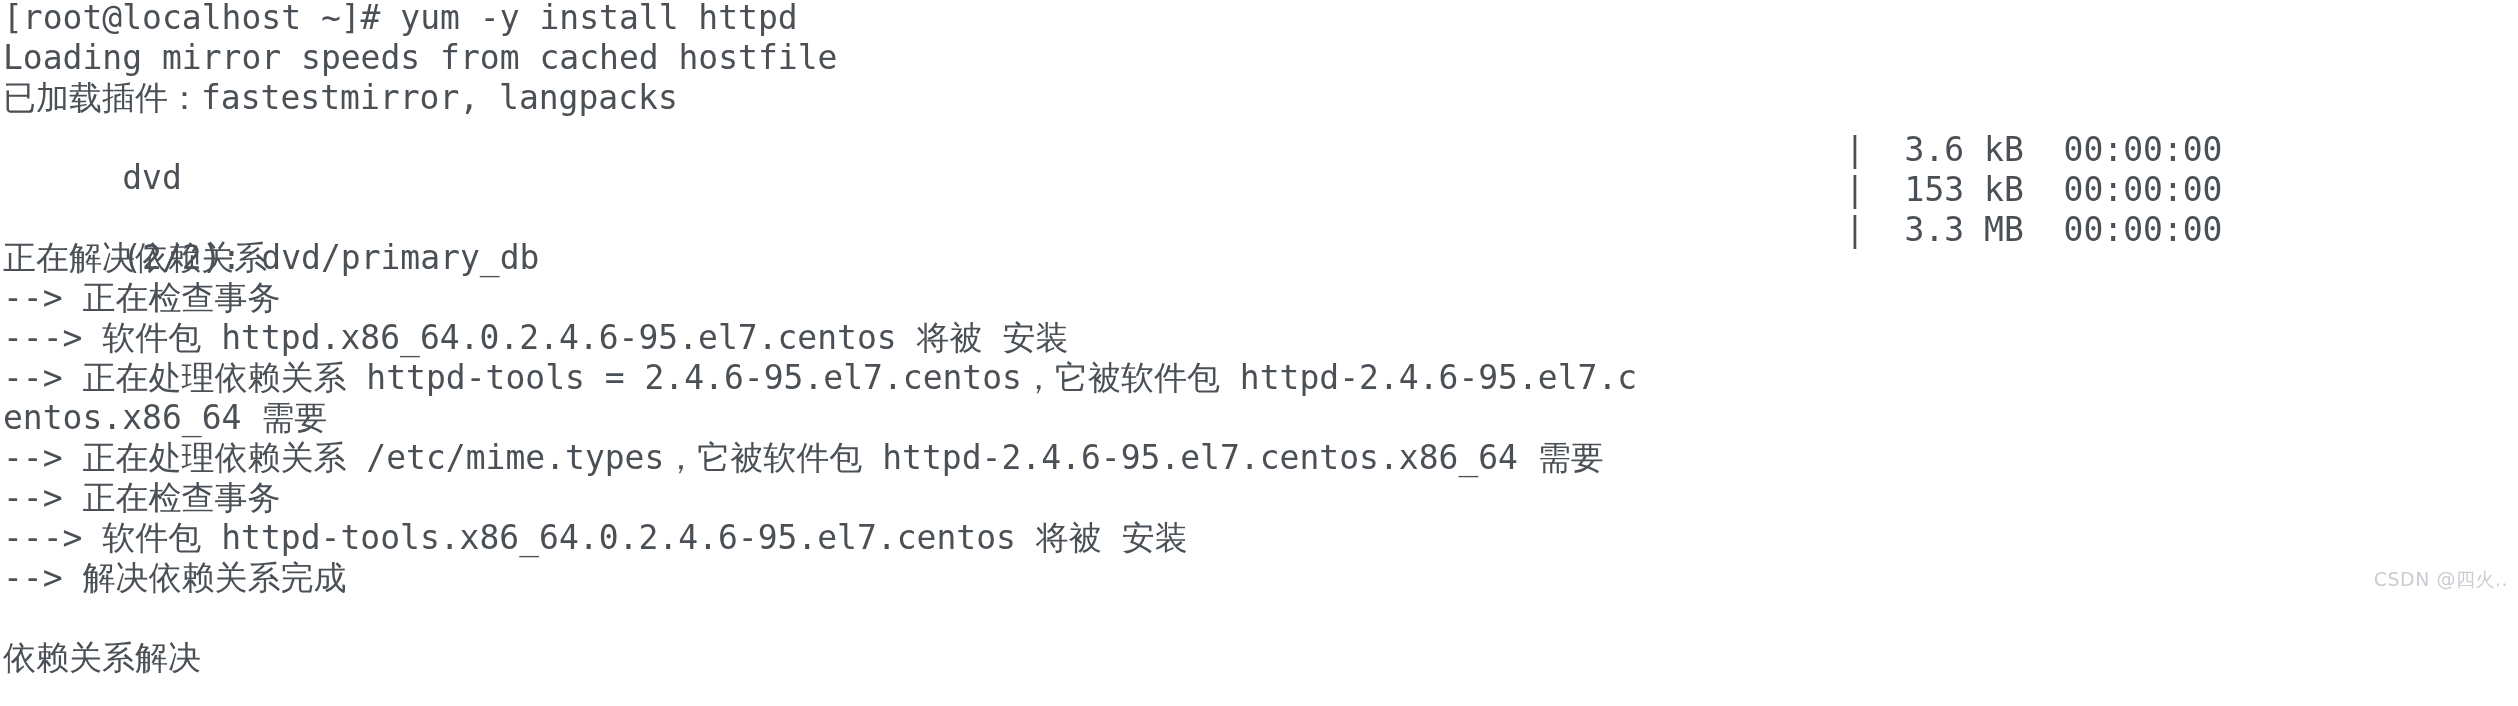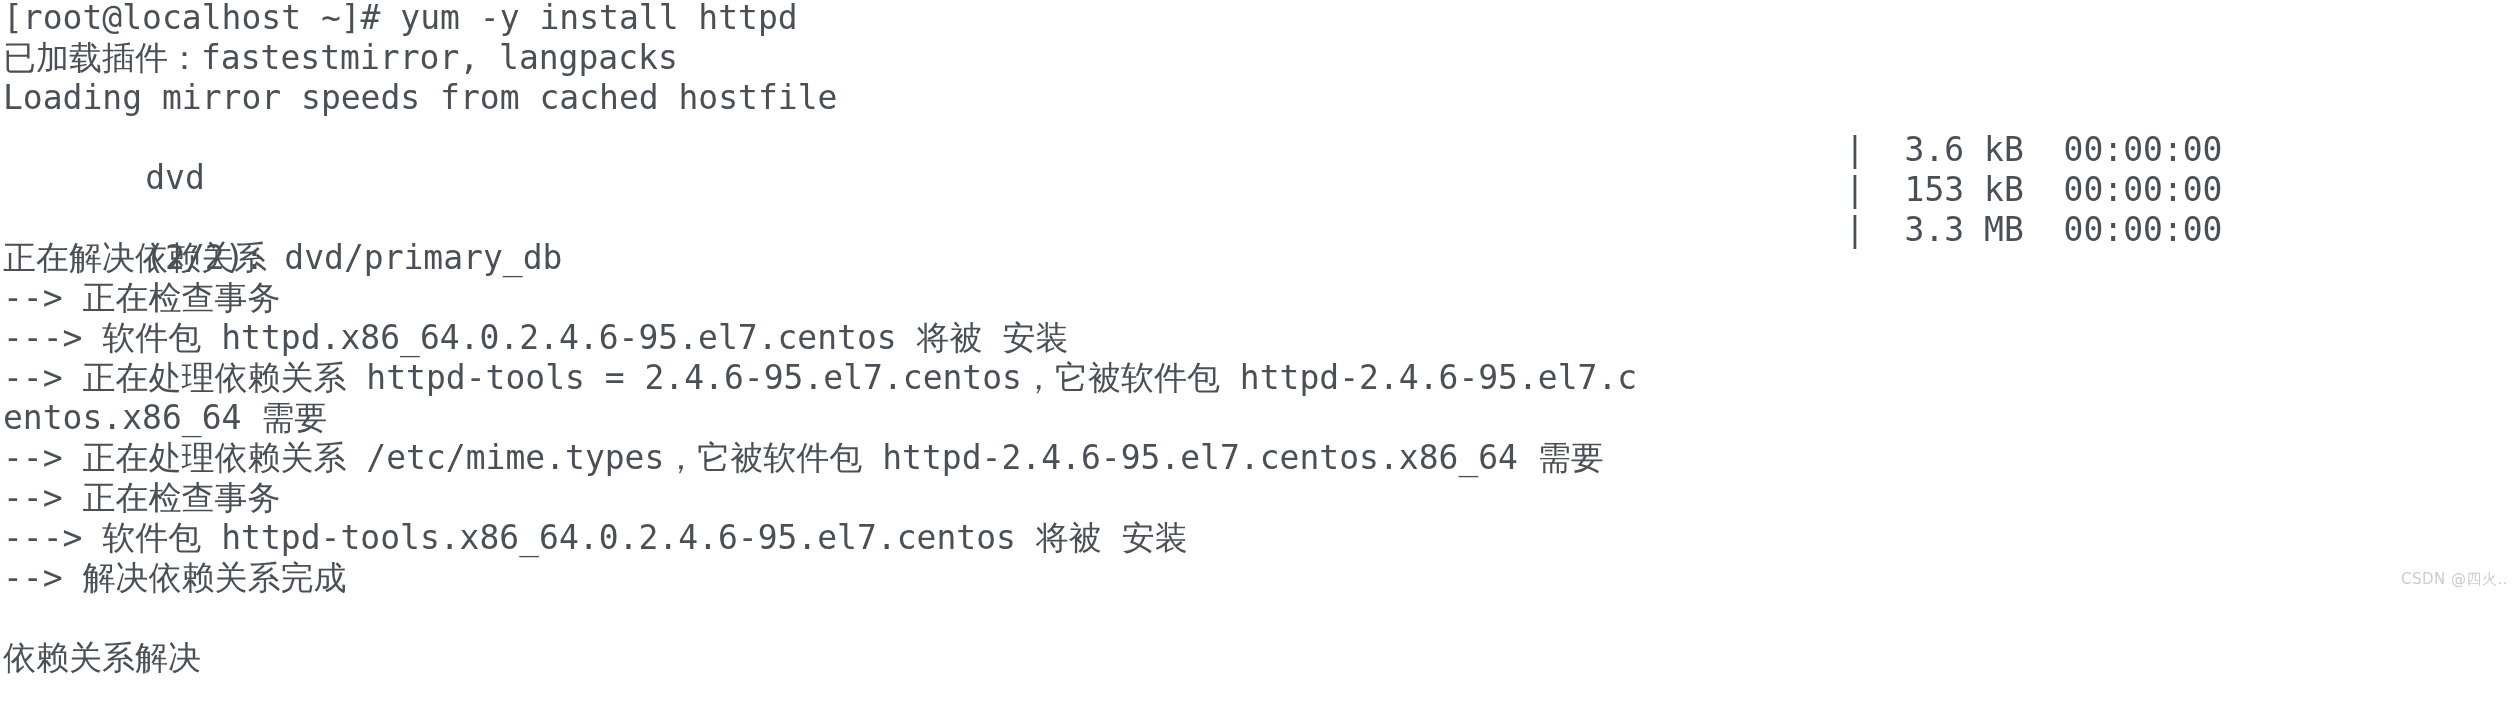--- a/index.html
+++ b/index.html
@@ -47,53 +47,52 @@
   .line.blank {
     color: transparent;
   }
 
   
   .dl {
     position: relative;
   }
   .dl .left {
     display: inline-block;
-    margin-left: 23px;
   }
   .dl .right {
     position: absolute;
     left: 1842px;
     top: 12px;
     white-space: pre;
   }
 
   .watermark {
     position: absolute;
     right: 10px;
     bottom: 3px;
-    font-size: 15px;
+    font-size: 19px;
     line-height: 20px;
     color: #c9cdd1;
     font-family: "DejaVu Sans", "Liberation Sans", sans-serif;
     letter-spacing: 0.5px;
     white-space: pre;
     user-select: none;
   }
 </style>
 </head>
 <body>
 
 <div id="terminal">
   <div class="screen">
 
     <div class="line">[root@localhost ~]# yum -y install httpd</div>
 
+    <div class="line">Loading mirror speeds from cached hostfile</div>
+
     <div class="line">已加载插件：fastestmirror, langpacks</div>
-
-    <div class="line">Loading mirror speeds from cached hostfile</div>
 
     <div class="line dl">
       <span class="left">dvd</span>
       <span class="right">|  3.6 kB  00:00:00</span>
     </div>
 
     <div class="line dl">
       <span class="right">|  153 kB  00:00:00</span>
     </div>
 

